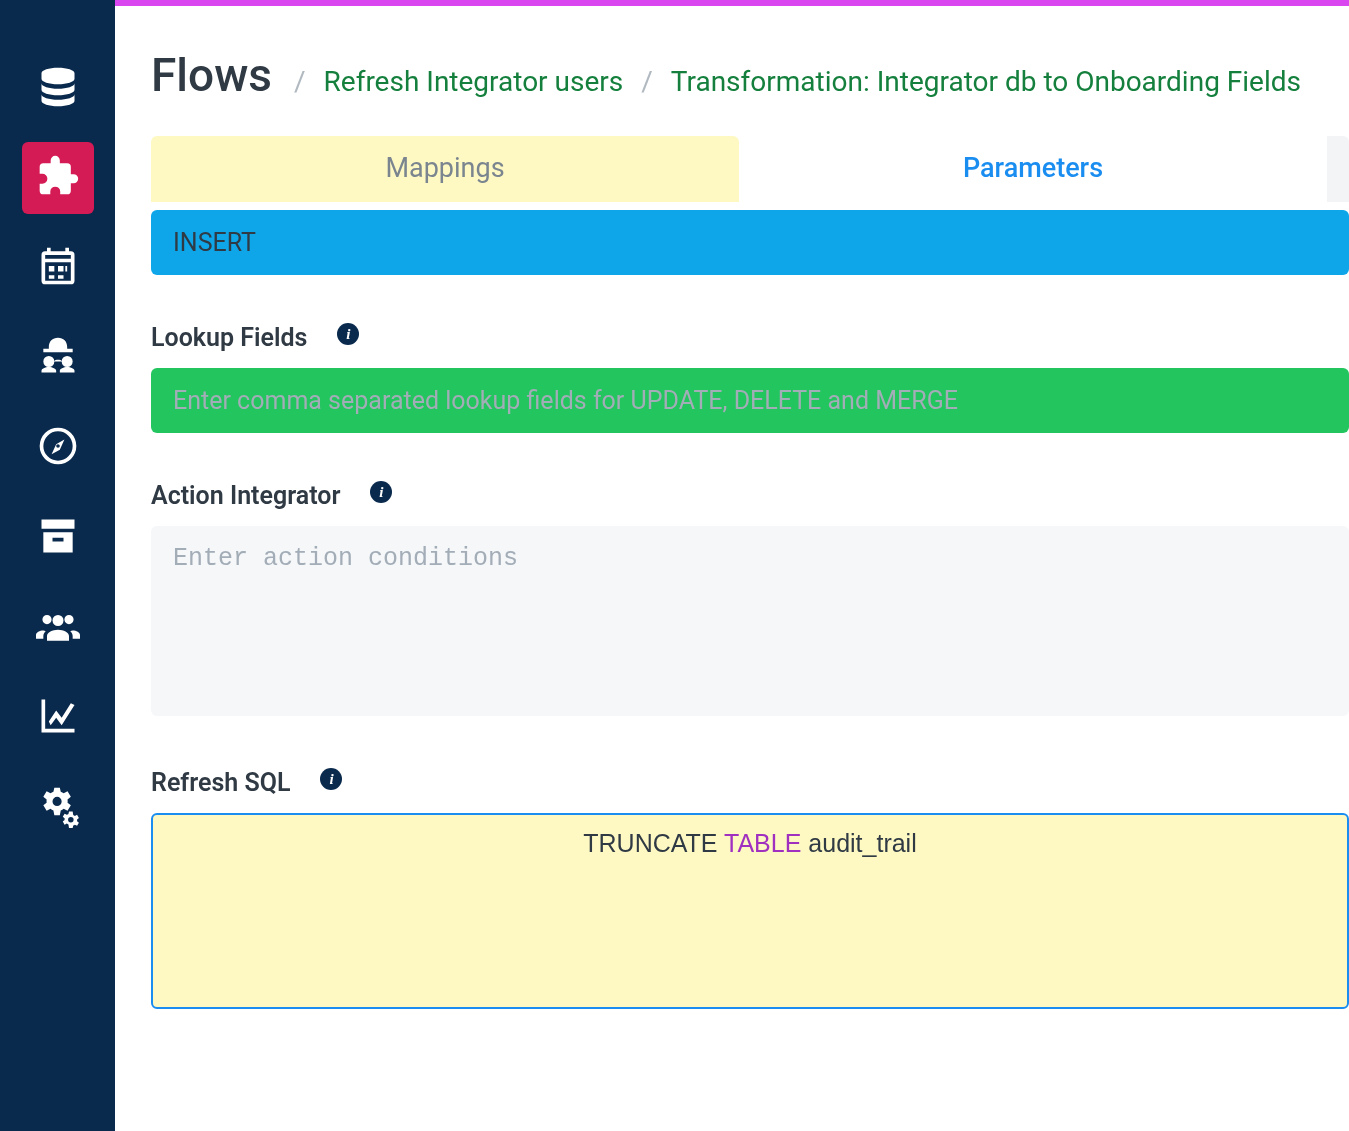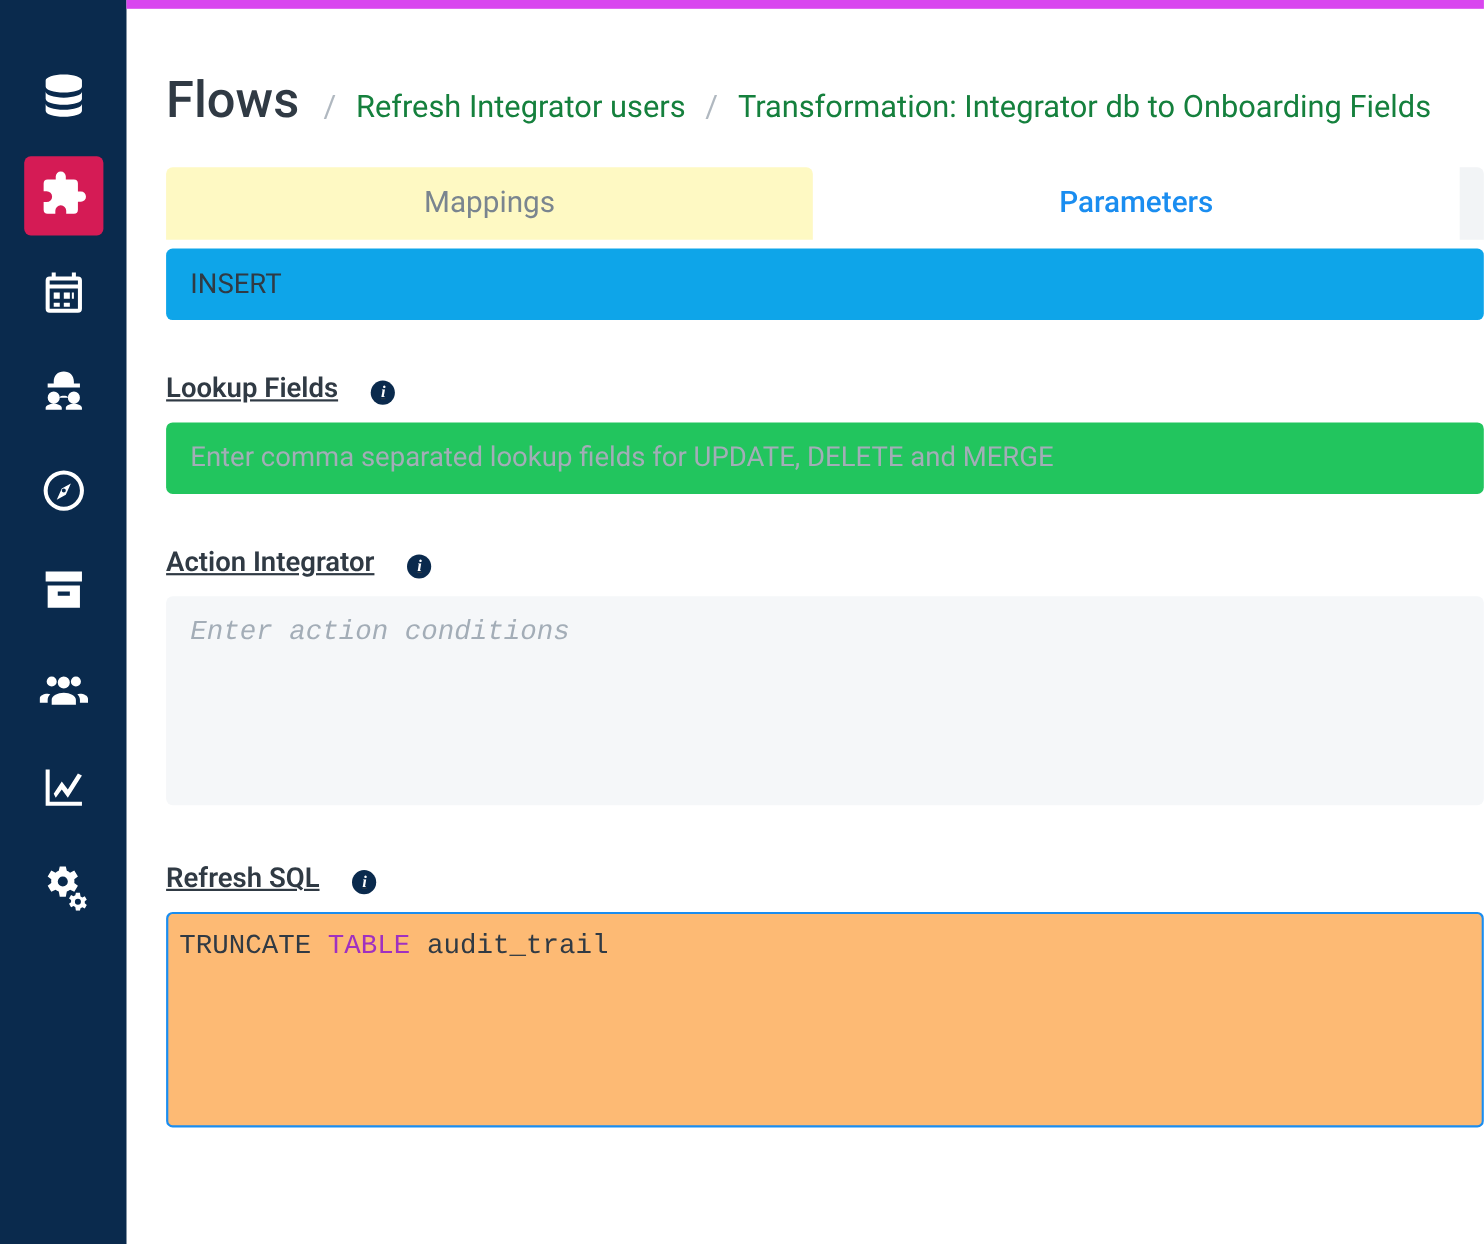--- a/index.html
+++ b/index.html
@@ -36,23 +36,23 @@
       border-radius: 6px;
       cursor: pointer;
     }
     .sidebar-item.active {
       background: #d51b55;
     }
     .sidebar-item svg { width: 44px; height: 44px; fill: #ffffff; }
     
     .main {
       flex: 1;
-      padding: 56px 0 0 36px;
+      padding: 42px 0 0 36px;
       overflow: hidden;
-      border-top: 8px solid #d946ef;
+      border-top: 6px solid #d946ef;
     }
     .breadcrumb {
       display: flex;
       align-items: baseline;
       gap: 18px;
       font-size: 28px;
       color: #8b95a0;
       flex-wrap: wrap;
       margin-bottom: 34px;
     }
@@ -102,27 +102,26 @@
       padding: 18px 22px;
       font-size: 25px;
       color: #303a44;
       margin-top: 8px;
     }
     .section {
       margin-top: 48px;
     }
     .section-label {
       display: flex;
-      align-items: flex-end;
+      align-items: flex-start;
       font-size: 25px;
       font-weight: 600;
       color: #303a44;
       margin-bottom: 16px;
       gap: 30px;
-      text-decoration: underline;
     }
     .info-icon {
       width: 22px;
       height: 22px;
       background: #0a2a4d;
       border-radius: 50%;
       display: inline-flex;
       align-items: center;
       justify-content: center;
       color: #ffffff;
@@ -149,37 +148,37 @@
       background: #f5f7f9;
       border: none;
       border-radius: 6px;
       padding: 18px 22px;
       font-size: 25px;
       color: #303a44;
       outline: none;
       resize: none;
       height: 190px;
       font-family: 'Courier New', Courier, monospace;
-      font-style: italic;
     }
     .textarea-input::placeholder {
       color: #a3adb7;
       font-family: 'Courier New', Courier, monospace;
     }
     .sql-editor {
       width: 100%;
-      background: #fdba74;
+      background: #fef9c3;
       border: 2px solid #1a8df0;
       border-radius: 6px;
       padding: 14px 10px;
       font-size: 25px;
-      font-family: Liberation Mono, monospace;
+      font-family: Liberation Sans, sans-serif;
       color: #303a44;
       height: 196px;
       overflow: auto;
+      text-align: center;
     }
     .sql-editor .kw { color: #a030c0; }
   </style>
 </head>
 <body>
 
 <div class="app">
 
   <div class="sidebar">
     <div class="sidebar-item">

